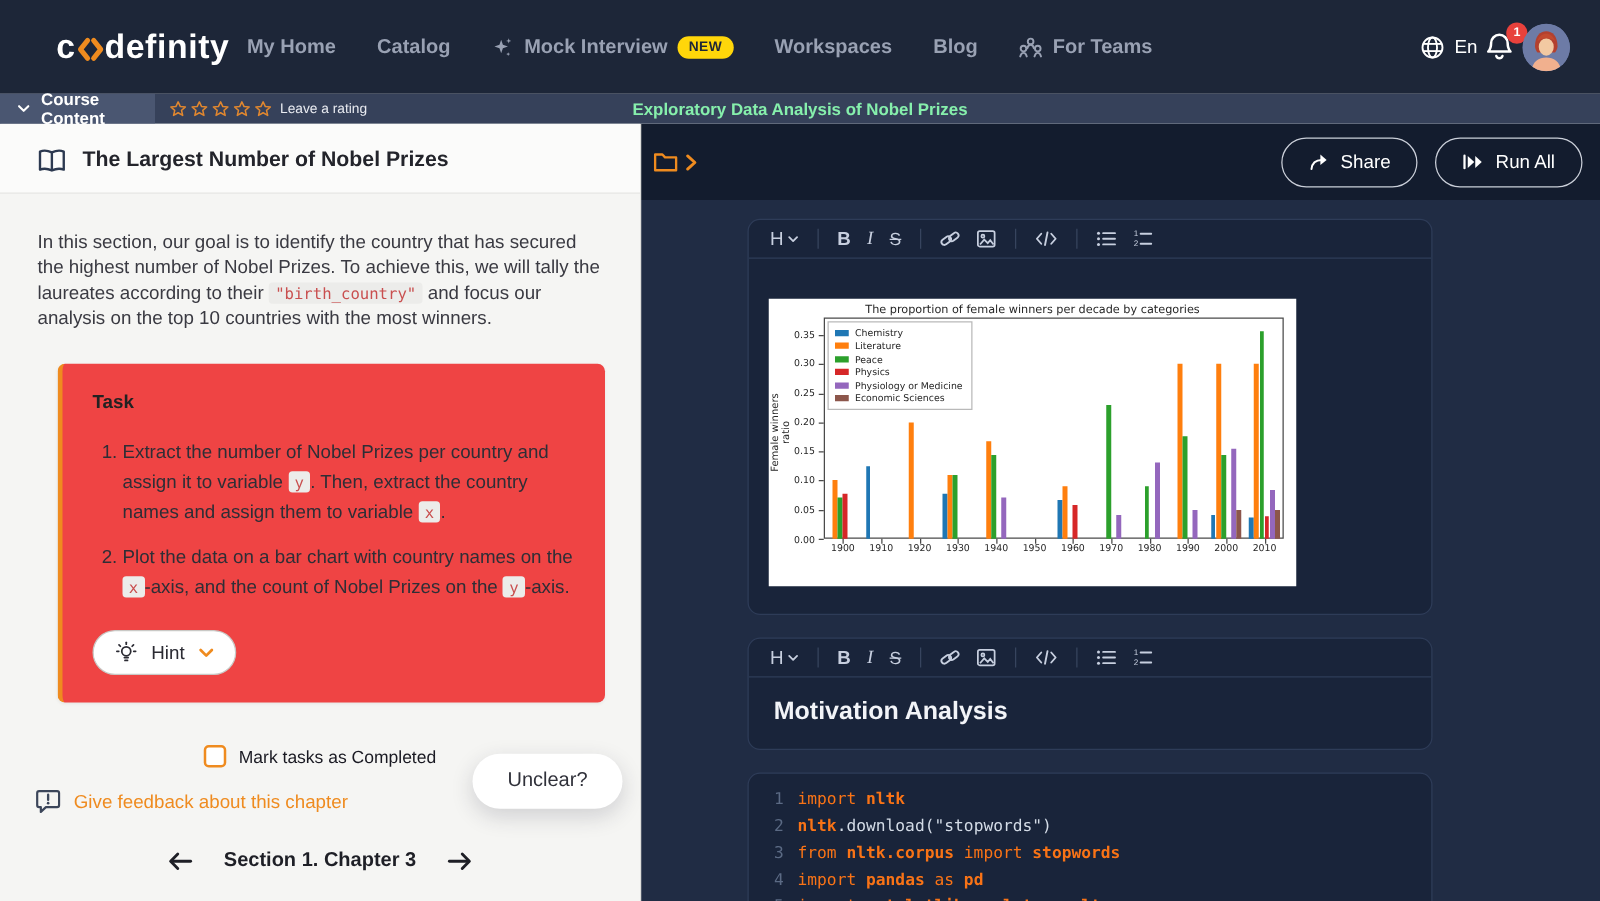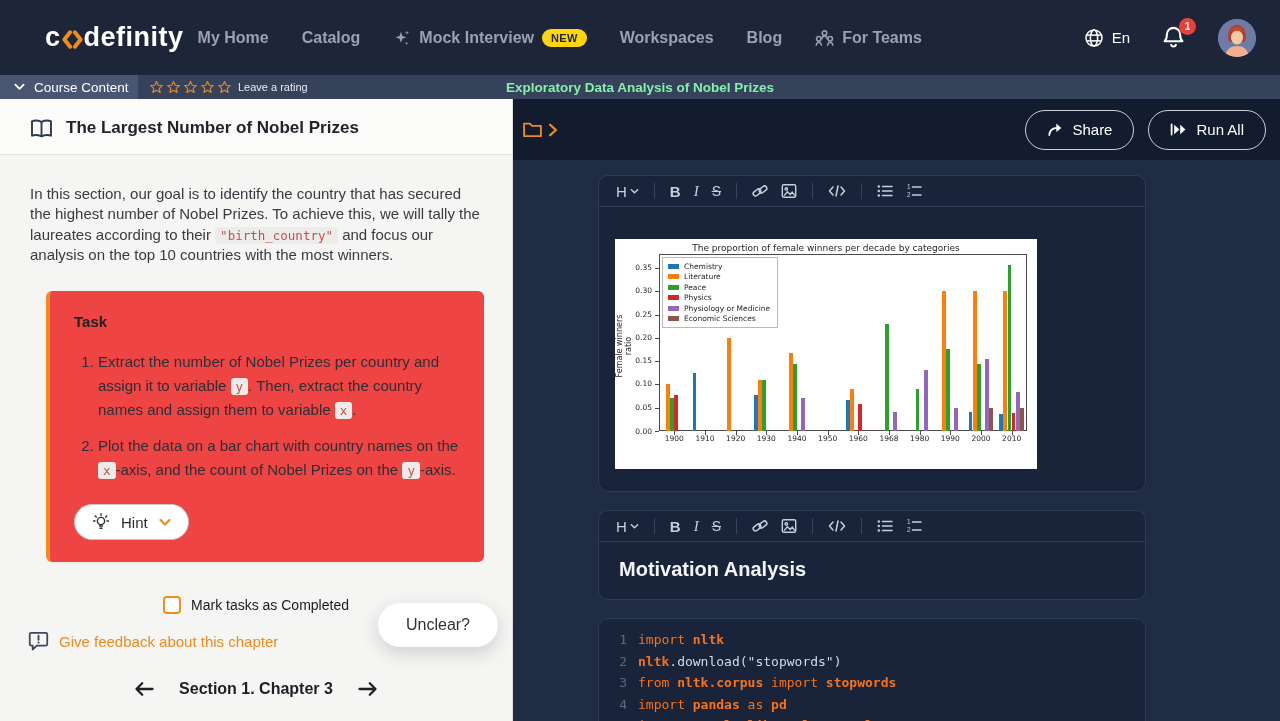--- a/index.html
+++ b/index.html
@@ -11,34 +11,34 @@
   .topnav { height:75px; background:#1d2638; display:flex; align-items:center;
             padding:0 24px 0 45px; flex-shrink:0; }
   .logo { display:flex; align-items:center; color:#fff; font-size:27px; font-weight:700;
           letter-spacing:.5px; margin-right:14px; }
   .logo svg { margin:4px 1px 0 1px; }
   .nav-items { display:flex; align-items:center; gap:33px; }
   .nav-item { display:flex; align-items:center; gap:8px; color:#99a1b3; font-size:16px;
               font-weight:700; cursor:pointer; white-space:nowrap; }
   .badge-new { background:#ffd60a; color:#1d2638; font-size:11px; font-weight:700;
                padding:3px 9px; border-radius:10px; letter-spacing:.3px; }
-  .nav-right { margin-left:auto; display:flex; align-items:center; gap:32px;justify-content:flex-end; }
+  .nav-right { margin-left:auto; display:flex; align-items:center; gap:6px;justify-content:flex-end; }
   .lang { display:flex; align-items:center; gap:8px; color:#fff; font-size:15px; cursor:pointer; }
   .bell-wrap { position:relative; cursor:pointer; width:24px; height:26px; }
   .bell-badge { position:absolute; top:-7px; right:-10px; background:#e8413c; color:#fff;
                 font-size:10px; font-weight:700; width:17px; height:17px; border-radius:50%;
                 display:flex; align-items:center; justify-content:center; }
   .avatar { width:38px; height:38px; border-radius:50%; background:#6d7ba6; overflow:hidden;
             position:relative; cursor:pointer; }
 
   
   .subheader { height:24px; background:#36415a; display:flex; align-items:center;
                position:relative; flex-shrink:0; }
-  .cc-tab { width:138px; height:24px; background:#4a5671; display:flex; align-items:center;
-            gap:9px; padding-left:14px; color:#fff; font-size:13.5px; font-weight:400; cursor:pointer; }
+  .cc-tab { width:124px; height:24px; background:#4a5671; display:flex; align-items:center;
+            gap:9px; padding-left:14px; color:#fff; font-size:13.5px; font-weight:700; cursor:pointer; }
   .stars { display:flex; align-items:center; gap:2px; margin-left:11px; cursor:pointer; }
   .rating-label { color:#e9ebf1; font-size:11px; margin-left:6px; }
   .course-title { position:absolute; left:50%; transform:translateX(-50%); color:#86efac;
                   font-size:13.5px; font-weight:700;text-align:center; }
 
   
   .main { flex:1; display:flex; overflow:hidden; }
 
   
   .left { width:512px; background:#f5f5f3; position:relative; flex-shrink:0;
@@ -439,21 +439,21 @@
                 <div class="ch-xtick" style="left: 105.667px; top: 195px; width: 30px;">1920</div>
                 <div class="" style="position: absolute; left: 120.667px; top: 192px; width: 1px; height: 4px; background: rgb(74, 74, 74);"></div>
                 <div class="ch-xtick" style="left: 136.333px; top: 195px; width: 30px;">1930</div>
                 <div class="" style="position: absolute; left: 151.333px; top: 192px; width: 1px; height: 4px; background: rgb(74, 74, 74);"></div>
                 <div class="ch-xtick" style="left: 167px; top: 195px; width: 30px;">1940</div>
                 <div class="" style="position: absolute; left: 182px; top: 192px; width: 1px; height: 4px; background: rgb(74, 74, 74);"></div>
                 <div class="ch-xtick" style="left: 197.667px; top: 195px; width: 30px;">1950</div>
                 <div class="" style="position: absolute; left: 212.667px; top: 192px; width: 1px; height: 4px; background: rgb(74, 74, 74);"></div>
                 <div class="ch-xtick" style="left: 228.333px; top: 195px; width: 30px;">1960</div>
                 <div class="" style="position: absolute; left: 243.333px; top: 192px; width: 1px; height: 4px; background: rgb(74, 74, 74);"></div>
-                <div class="ch-xtick" style="left: 259px; top: 195px; width: 30px;">1968</div>
+                <div class="ch-xtick" style="left: 259px; top: 195px; width: 30px;">1970</div>
                 <div class="" style="position: absolute; left: 274px; top: 192px; width: 1px; height: 4px; background: rgb(74, 74, 74);"></div>
                 <div class="ch-xtick" style="left: 289.667px; top: 195px; width: 30px;">1980</div>
                 <div class="" style="position: absolute; left: 304.667px; top: 192px; width: 1px; height: 4px; background: rgb(74, 74, 74);"></div>
                 <div class="ch-xtick" style="left: 320.333px; top: 195px; width: 30px;">1990</div>
                 <div class="" style="position: absolute; left: 335.333px; top: 192px; width: 1px; height: 4px; background: rgb(74, 74, 74);"></div>
                 <div class="ch-xtick" style="left: 351px; top: 195px; width: 30px;">2000</div>
                 <div class="" style="position: absolute; left: 366px; top: 192px; width: 1px; height: 4px; background: rgb(74, 74, 74);"></div>
                 <div class="ch-xtick" style="left: 381.667px; top: 195px; width: 30px;">2010</div>
                 <div class="" style="position: absolute; left: 396.667px; top: 192px; width: 1px; height: 4px; background: rgb(74, 74, 74);"></div>
                 <div class="ch-bar" style="left: 77.7px; top: 133.776px; width: 3.8px; height: 58.2237px; background: rgb(31, 119, 180);"></div>

